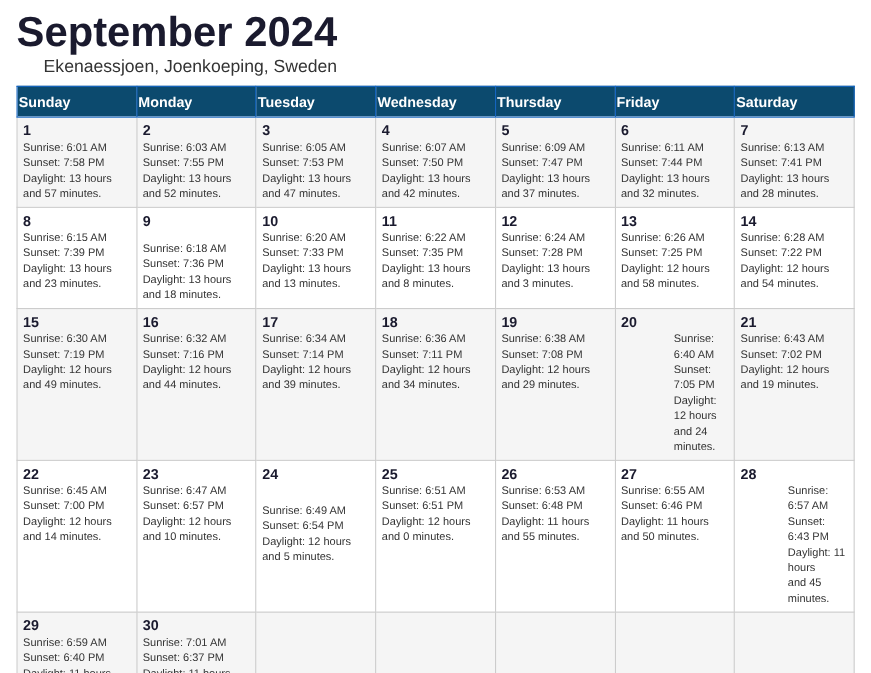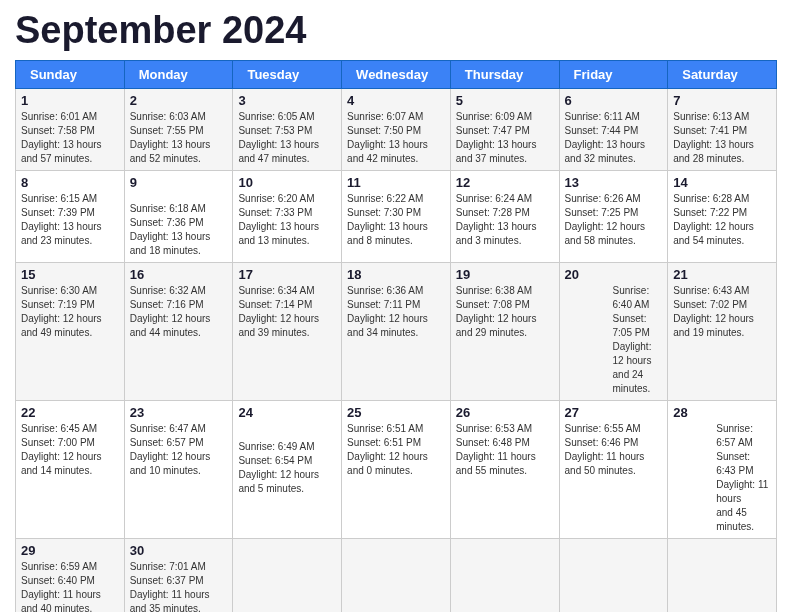--- a/index.html
+++ b/index.html
@@ -43,24 +43,24 @@
     .location-title {
       font-size: 16px;
       color: #333;
     }
     table {
       width: 100%;
       border-collapse: collapse;
       font-size: 10.5px;
     }
     thead tr th {
-      background-color: #3b82f6;
+      background-color: #0c4a6e;
       color: #fff;
       text-align: left;
-      padding: 6px 14px;
+      padding: 6px 1px;
       font-size: 13px;
       font-weight: bold;
       border: 1px solid #1565c0;
       margin-left: 20px;
     }
     tbody tr td {
       vertical-align: top;
       padding: 4px 5px;
       border: 1px solid #ccc;
       width: 14.28%;
@@ -87,20 +87,21 @@
     .empty-cell {
       background-color: #f5f5f5;
     }
   </style>
 </head>
 <body>
 
 <div class="header-section">
   <div class="title-area">
     <div class="month-title">September 2024</div>
+    <div class="location-title">Ekenaessjoen, Joenkoeping, Sweden</div>
   </div>
 </div>
 
 <table>
   <thead>
     <tr>
     <th>Sunday</th>
         <th>Monday</th>
         <th>Tuesday</th>
         <th>Wednesday</th>
@@ -179,21 +180,21 @@
         <td>
           <span class="day-num">10</span>
           <div class="day-info" style="white-space: pre-line;">Sunrise: 6:20 AM
 Sunset: 7:33 PM
 Daylight: 13 hours
 and 13 minutes.</div>
         </td>
         <td>
           <span class="day-num">11</span>
           <div class="day-info" style="white-space: pre-line;">Sunrise: 6:22 AM
-Sunset: 7:30 PM
+Sunset: 7:35 PM
 Daylight: 13 hours
 and 8 minutes.</div>
         </td>
         <td>
           <span class="day-num">12</span>
           <div class="day-info" style="white-space: pre-line;">Sunrise: 6:24 AM
 Sunset: 7:28 PM
 Daylight: 13 hours
 and 3 minutes.</div>
         </td>

